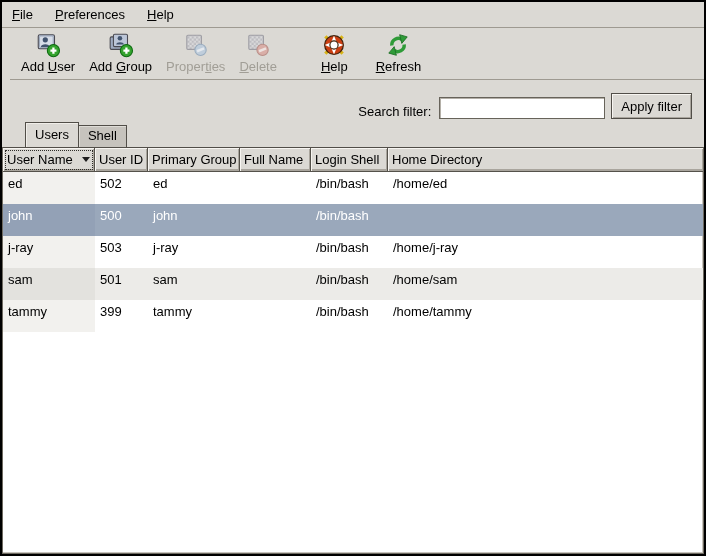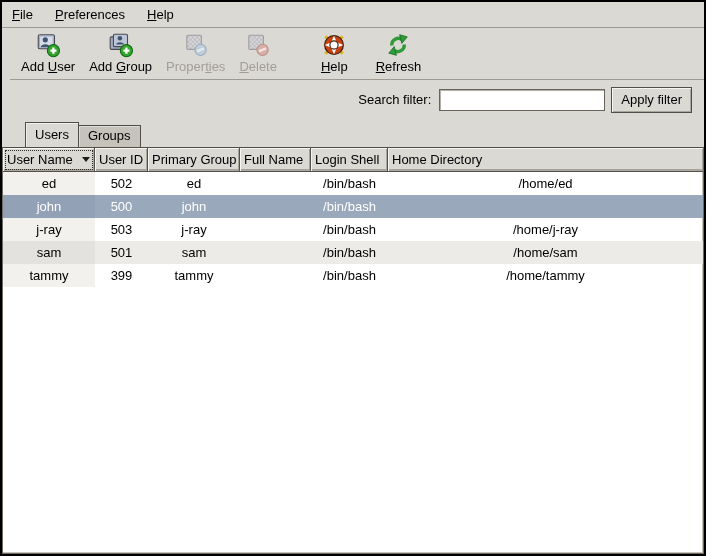--- a/index.html
+++ b/index.html
@@ -39,21 +39,21 @@
   .tbtn svg { width:26px; height:26px; display:block; }
   .tbtn .tlabel { margin-top:1px; white-space:nowrap; }
   .tbtn.disabled .tlabel { color:#a19e96; }
   .tbtn.disabled svg { opacity:.8; }
   .tbtn.gap { margin-left:30px; }
   .tbtn.gap2 { margin-left:14px; }
 
   
   .filterbar {
     height:39px; flex:0 0 39px;
-    display:flex; align-items:center; justify-content:flex-end;
+    display:flex; align-items:flex-end; justify-content:flex-end;
     padding-right:12px;
   }
   .filter-label { margin-right:8px; }
   .filter-input {
     width:166px; height:22px;
     border:1px solid #67635a; background:#fff;
     box-shadow: inset 1px 1px 0 #b4b0a8;
     padding:0 3px; font:inherit; outline:none;
   }
   .apply-btn {
@@ -112,21 +112,21 @@
     cursor:default;
   }
   .hcell.last { border-right:none; }
   .hcell.sorted { outline:1px dotted #2e2c28; outline-offset:-3px; }
   .sort-arrow {
     margin-left:auto; width:0; height:0;
     border-left:4px solid transparent;
     border-right:4px solid transparent;
     border-top:5px solid #1d1d1d;
   }
-  .trow { height:23px; line-height:23px; cursor:default;text-align:center; }
+  .trow { height:32px; line-height:23px; cursor:default; }
   .tcell { padding:0 5px; white-space:nowrap; overflow:hidden; }
   .trow .tcell.first { background:#f2f1ee; }
   .trow.shaded { background:#ecebe8; }
   .trow.shaded .tcell.first { background:#e3e2de; }
   .trow.selected { background:#9aa8bb; color:#fff; }
   .trow.selected .tcell.first { background:#93a1b6; }
 </style>
 </head>
 <body>
 
@@ -231,21 +231,21 @@
 </div>
 
 <div class="filterbar">
   <span class="filter-label">Search filter:</span>
   <input class="filter-input" type="text" value="" style="">
   <button class="apply-btn">Apply filter</button>
 </div>
 
 <div class="tabstrip">
   <div class="tab">Users</div>
-  <div class="tab inactive">Groups</div>
+  <div class="tab inactive">Shell</div>
 </div>
 
 <div class="table-area">
   <div class="grid-header">
     <div class="hcell sorted">
       <span>User Name</span>
       <span class="sort-arrow"></span>
     </div>
     <div class="hcell">User ID</div>
     <div class="hcell">Primary Group</div>

